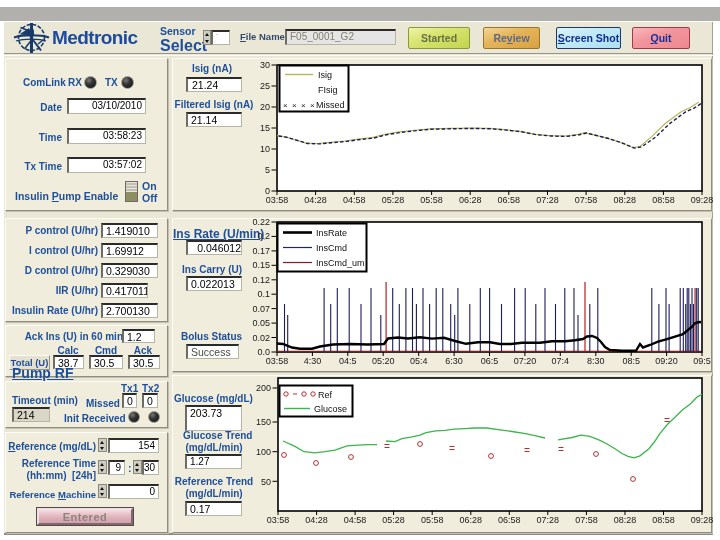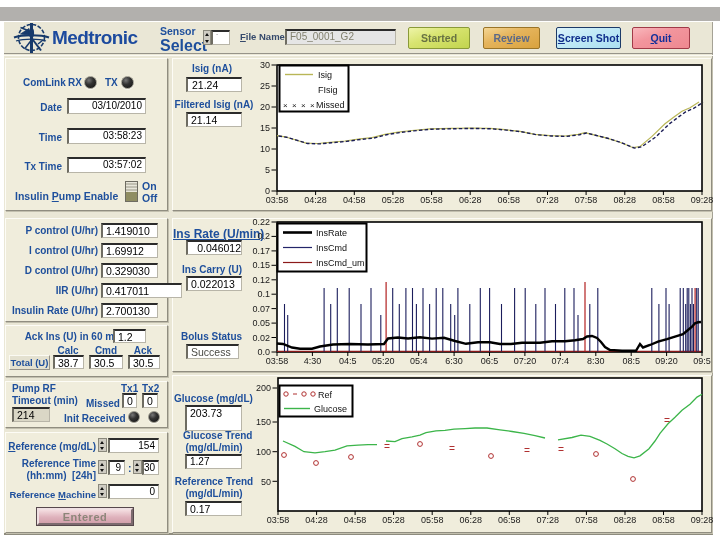--- a/index.html
+++ b/index.html
@@ -56,33 +56,33 @@
   </div>
 <div class="lab" style="left:142px;top:180px;font-size:10.5px;">On</div>
 <div class="lab" style="left:142px;top:192px;font-size:10.5px;">Off</div>
 <div class="lab" style="left:8px;top:225px;font-size:10px;width:90px;text-align:right;">P control (U/hr)</div>
 <div class="fld" style="left:101px;top:223px;width:57px;height:15px;background:#ffffff;color:#000;font-size:10.5px;text-align:left;padding-left:3px">1.419010</div>
 <div class="lab" style="left:8px;top:245px;font-size:10px;width:90px;text-align:right;">I control (U/hr)</div>
 <div class="fld" style="left:101px;top:243px;width:57px;height:15px;background:#ffffff;color:#000;font-size:10.5px;text-align:left;padding-left:3px">1.69912</div>
 <div class="lab" style="left:8px;top:265px;font-size:10px;width:90px;text-align:right;">D control (U/hr)</div>
 <div class="fld" style="left:101px;top:263px;width:57px;height:15px;background:#ffffff;color:#000;font-size:10.5px;text-align:left;padding-left:3px">0.329030</div>
 <div class="lab" style="left:8px;top:285px;font-size:10px;width:90px;text-align:right;">IIR (U/hr)</div>
-<div class="fld" style="left:101px;top:283px;width:81px;height:15px;background:#ffffff;color:#000;font-size:10.5px;text-align:left;padding-left:3px">0.417011</div>
+<div class="fld" style="left:101px;top:283px;width:47px;height:15px;background:#ffffff;color:#000;font-size:10.5px;text-align:left;padding-left:3px">0.417011</div>
 <div class="lab" style="left:8px;top:305px;font-size:10px;width:90px;text-align:right;">Insulin Rate (U/hr)</div>
 <div class="fld" style="left:101px;top:303px;width:57px;height:15px;background:#ffffff;color:#000;font-size:10.5px;text-align:left;padding-left:3px">2.700130</div>
 <div class="lab" style="left:8px;top:331px;font-size:10px;width:115px;text-align:right;">Ack Ins (U) in 60 min</div>
-<div class="fld" style="left:113px;top:329px;width:33px;height:14px;background:#ffffff;color:#000;font-size:10.5px;text-align:left;padding-left:3px">1.2</div>
+<div class="fld" style="left:122px;top:329px;width:33px;height:14px;background:#ffffff;color:#000;font-size:10.5px;text-align:left;padding-left:3px">1.2</div>
 <div class="lab" style="left:53px;top:345px;font-size:10px;width:30px;text-align:center;">Calc</div>
 <div class="lab" style="left:91px;top:345px;font-size:10px;width:30px;text-align:center;">Cmd</div>
 <div class="lab" style="left:128px;top:345px;font-size:10px;width:30px;text-align:center;">Ack</div>
 <div style="position:absolute;left:9px;top:355px;width:41px;height:15px;border:1px solid;border-color:#fbfaf3 #97948a #97948a #fbfaf3;background:#e4e1d0;color:#1e4f9c;font-weight:bold;font-size:9.5px;text-align:center;line-height:13px;white-space:nowrap">Total (U)</div>
 <div class="fld" style="left:53px;top:355px;width:31px;height:14px;background:#ffffff;color:#000;font-size:10.5px;text-align:left;padding-left:3px">38.7</div>
 <div class="fld" style="left:89px;top:355px;width:34px;height:14px;background:#ffffff;color:#000;font-size:10.5px;text-align:left;padding-left:3px">30.5</div>
 <div class="fld" style="left:128px;top:355px;width:32px;height:14px;background:#ffffff;color:#000;font-size:10.5px;text-align:left;padding-left:3px">30.5</div>
-<div class="lab" style="left:12px;top:383px;font-size:10px;">Pump RF</div>
+<div class="lab" style="left:12px;top:365px;font-size:14px;text-decoration:underline;">Pump RF</div>
 <div class="lab" style="left:121px;top:383px;font-size:10px;">Tx1</div>
 <div class="lab" style="left:142px;top:383px;font-size:10px;text-align:right;">Tx2</div>
 <div class="lab" style="left:12px;top:395px;font-size:10px;">Timeout (min)</div>
 <div class="lab" style="left:86px;top:398px;font-size:10px;">Missed</div>
 <div class="fld" style="left:122px;top:393px;width:15px;height:15px;background:#ffffff;color:#000;font-size:10.5px;text-align:left;padding-left:3px">0</div>
 <div class="fld" style="left:142px;top:393px;width:16px;height:15px;background:#ffffff;color:#000;font-size:10.5px;text-align:left;padding-left:3px">0</div>
 <div class="fld" style="left:12px;top:407px;width:38px;height:15px;background:#dad7c6;color:#000;font-size:10.5px;text-align:left;padding-left:3px">214</div>
 <div class="lab" style="left:64px;top:413px;font-size:10px;">Init Received</div>
 <div style="position:absolute;left:128px;top:411px;width:12px;height:12px;border-radius:50%;background:radial-gradient(circle at 35% 30%,#777 0%,#333 40%,#101010 100%);border:1px solid #9a988c;box-shadow:0 1px 1px rgba(255,255,255,.6)"></div>
 <div style="position:absolute;left:148px;top:411px;width:12px;height:12px;border-radius:50%;background:radial-gradient(circle at 35% 30%,#777 0%,#333 40%,#101010 100%);border:1px solid #9a988c;box-shadow:0 1px 1px rgba(255,255,255,.6)"></div>

